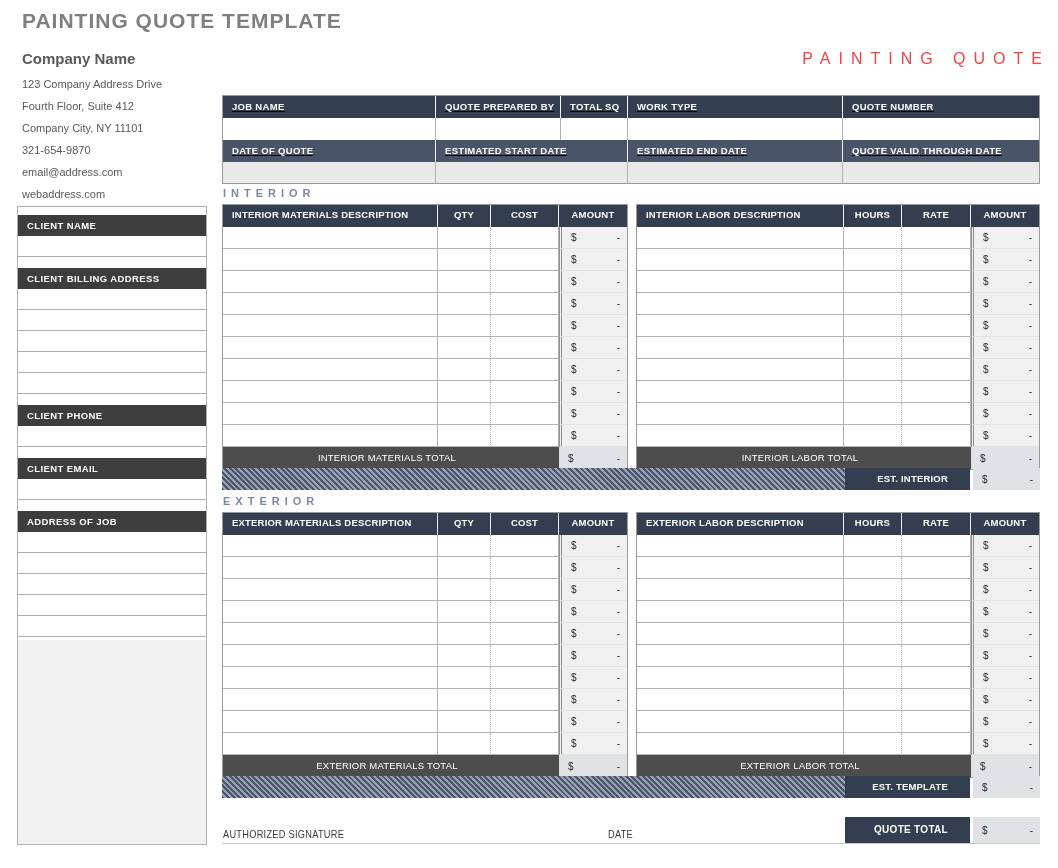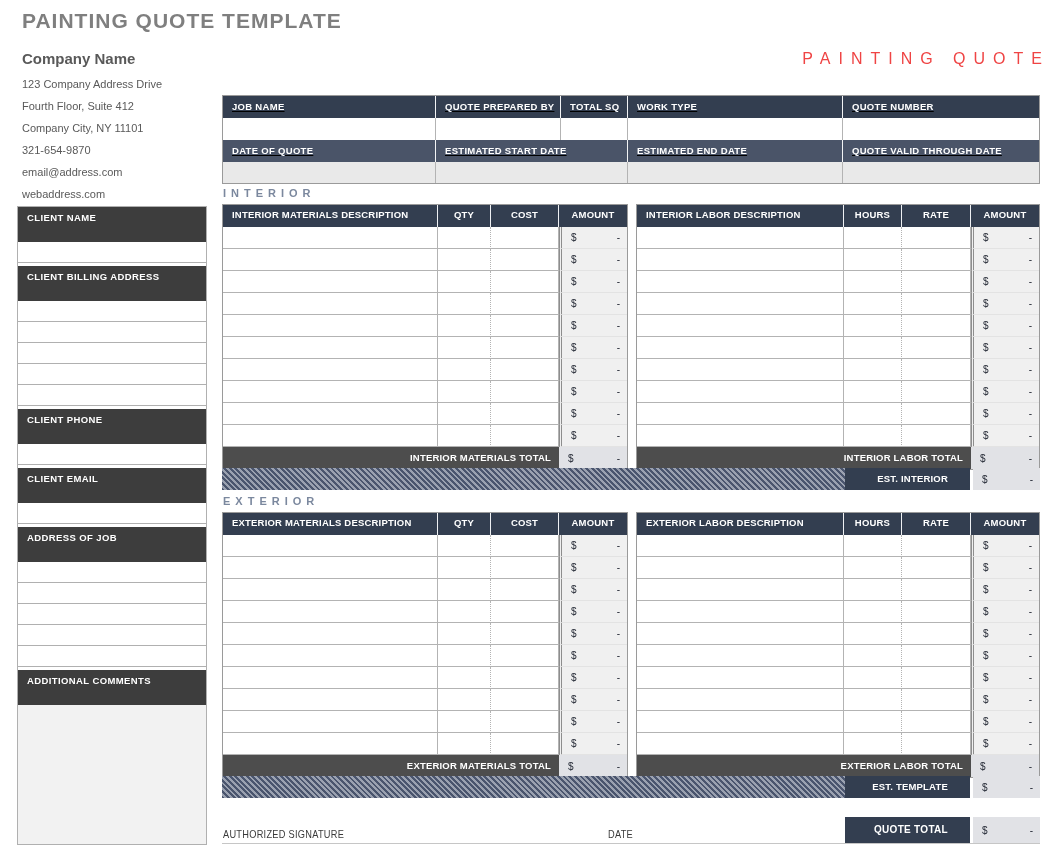--- a/index.html
+++ b/index.html
@@ -24,21 +24,21 @@
   .th.slate { background:#4a5468; }
   .th:last-child { border-right:none; }
   .tb { background:#fff; border-right:1px solid #b3b3b3; }
   .tb.gray { background:#e9e9e9; }
   .tb:last-child { border-right:none; }
   .w1 { width:213px; } .w2 { width:125px; } .w3 { width:67px; } .w4 { width:215px; } .wf { flex:1; }
   .w2b { width:192px; }
 
   
   .sidebar { position:absolute; top:206px; left:17px; width:190px; height:639px; border:1px solid #b0b0b0; background:#fff; display:flex; flex-direction:column; }
-  .sb-head { height:35px; background:#3d3d3d; color:#fff; font-size:9.5px; font-weight:bold; letter-spacing:0.4px; line-height:21px; padding-left:9px; flex:none; }
+  .sb-head { height:21px; background:#3d3d3d; color:#fff; font-size:9.5px; font-weight:bold; letter-spacing:0.4px; line-height:21px; padding-left:9px; flex:none;margin-top:8px; }
   .sb-row { height:21px; background:#fff; border-bottom:1px solid #b0b0b0; flex:none; }
   .sb-gap { height:3px; background:#fff; flex:none; }
   .sb-comments { flex:1; background:#f2f2f2; }
 
   
   .section-label { position:absolute; left:223px; font-size:11px; font-weight:bold; letter-spacing:5px; color:#7b889e; }
 
   
   .dtable { position:absolute; border:1px solid #9a9a9a; background:#fff; }
   .d-row { display:flex; height:22px;justify-content:space-between; }
@@ -46,21 +46,21 @@
   .dh:last-child { border-right:none; }
   .dh.left { text-align:left; padding-left:9px; }
   .dh.ctr { text-align:center; }
   .cell { background:#fff; border-right:1px solid #b3b3b3; border-bottom:1px solid #b3b3b3; }
   .cell.dot { border-right:1px dotted #b3b3b3; }
   .amt { background:#f0f0f0; border-left:3px double #8d8d8d; border-bottom:1px solid #e3e3e3; display:flex; justify-content:space-between; align-items:center; padding:0 7px 0 9px; font-size:10px; color:#1f2430; }
   .cd  { width:215px; } .cq { width:53px; } .cc { width:68px; }
   .cd2 { width:207px; } .ch { width:58px; } .cr { width:69px; }
   .ca  { flex:1; }
   .total-row { display:flex; height:22px; }
-  .total-bar { background:#4d4d4d; color:#fff; font-size:9.5px; font-weight:bold; letter-spacing:0.2px; line-height:22px; text-align:right; padding-right:8px; }
+  .total-bar { background:#4d4d4d; color:#fff; font-size:9.5px; font-weight:normal; letter-spacing:0.2px; line-height:22px; text-align:center; padding-right:8px; }
   .tbar-m { width:336px; } .tbar-l { width:334px; }
   .total-amt { background:#e1e2e6; border-left:none; border-bottom:none; flex:1; }
 
   
   .est-row { position:absolute; left:222px; width:818px; height:22px; }
   .est-hatch { position:absolute; left:0; top:0; width:623px; height:22px;
     background:repeating-linear-gradient(45deg,#4a556e 0px,#4a556e 2px,#9aa1b0 2px,#9aa1b0 4px); }
   .est-label { position:absolute; left:623px; top:0; width:125px; height:22px; background:#333e50; color:#fff; font-size:9.5px; font-weight:bold; letter-spacing:0.2px; line-height:22px; text-align:right; padding-right:22px; }
   .est-amt { position:absolute; left:751px; top:0; width:67px; height:22px; background:#e1e2e6; display:flex; justify-content:space-between; align-items:center; padding:0 7px 0 9px; font-size:10px; color:#1f2430; }
 
@@ -140,21 +140,20 @@
     <div class="sb-gap"></div>
     <div class="sb-head">ADDRESS OF JOB</div>
     <div>
         <div class="sb-row"></div>
         <div class="sb-row"></div>
         <div class="sb-row"></div>
         <div class="sb-row"></div>
         <div class="sb-row"></div>
       </div>
     <div class="sb-gap"></div>
-    <div class="sb-head">ADDITIONAL COMMENTS</div>
     <div class="sb-comments"></div>
   </div>
 
   <div class="section-label" style="top:187px;">INTERIOR</div>
 
   <div class="dtable" style="top:204px; left:222px; width:406px;">
     <div class="d-row">
       <div class="dh left cd">INTERIOR MATERIALS DESCRIPTION</div>
       <div class="dh ctr cq">QTY</div>
       <div class="dh ctr cc">COST</div>

